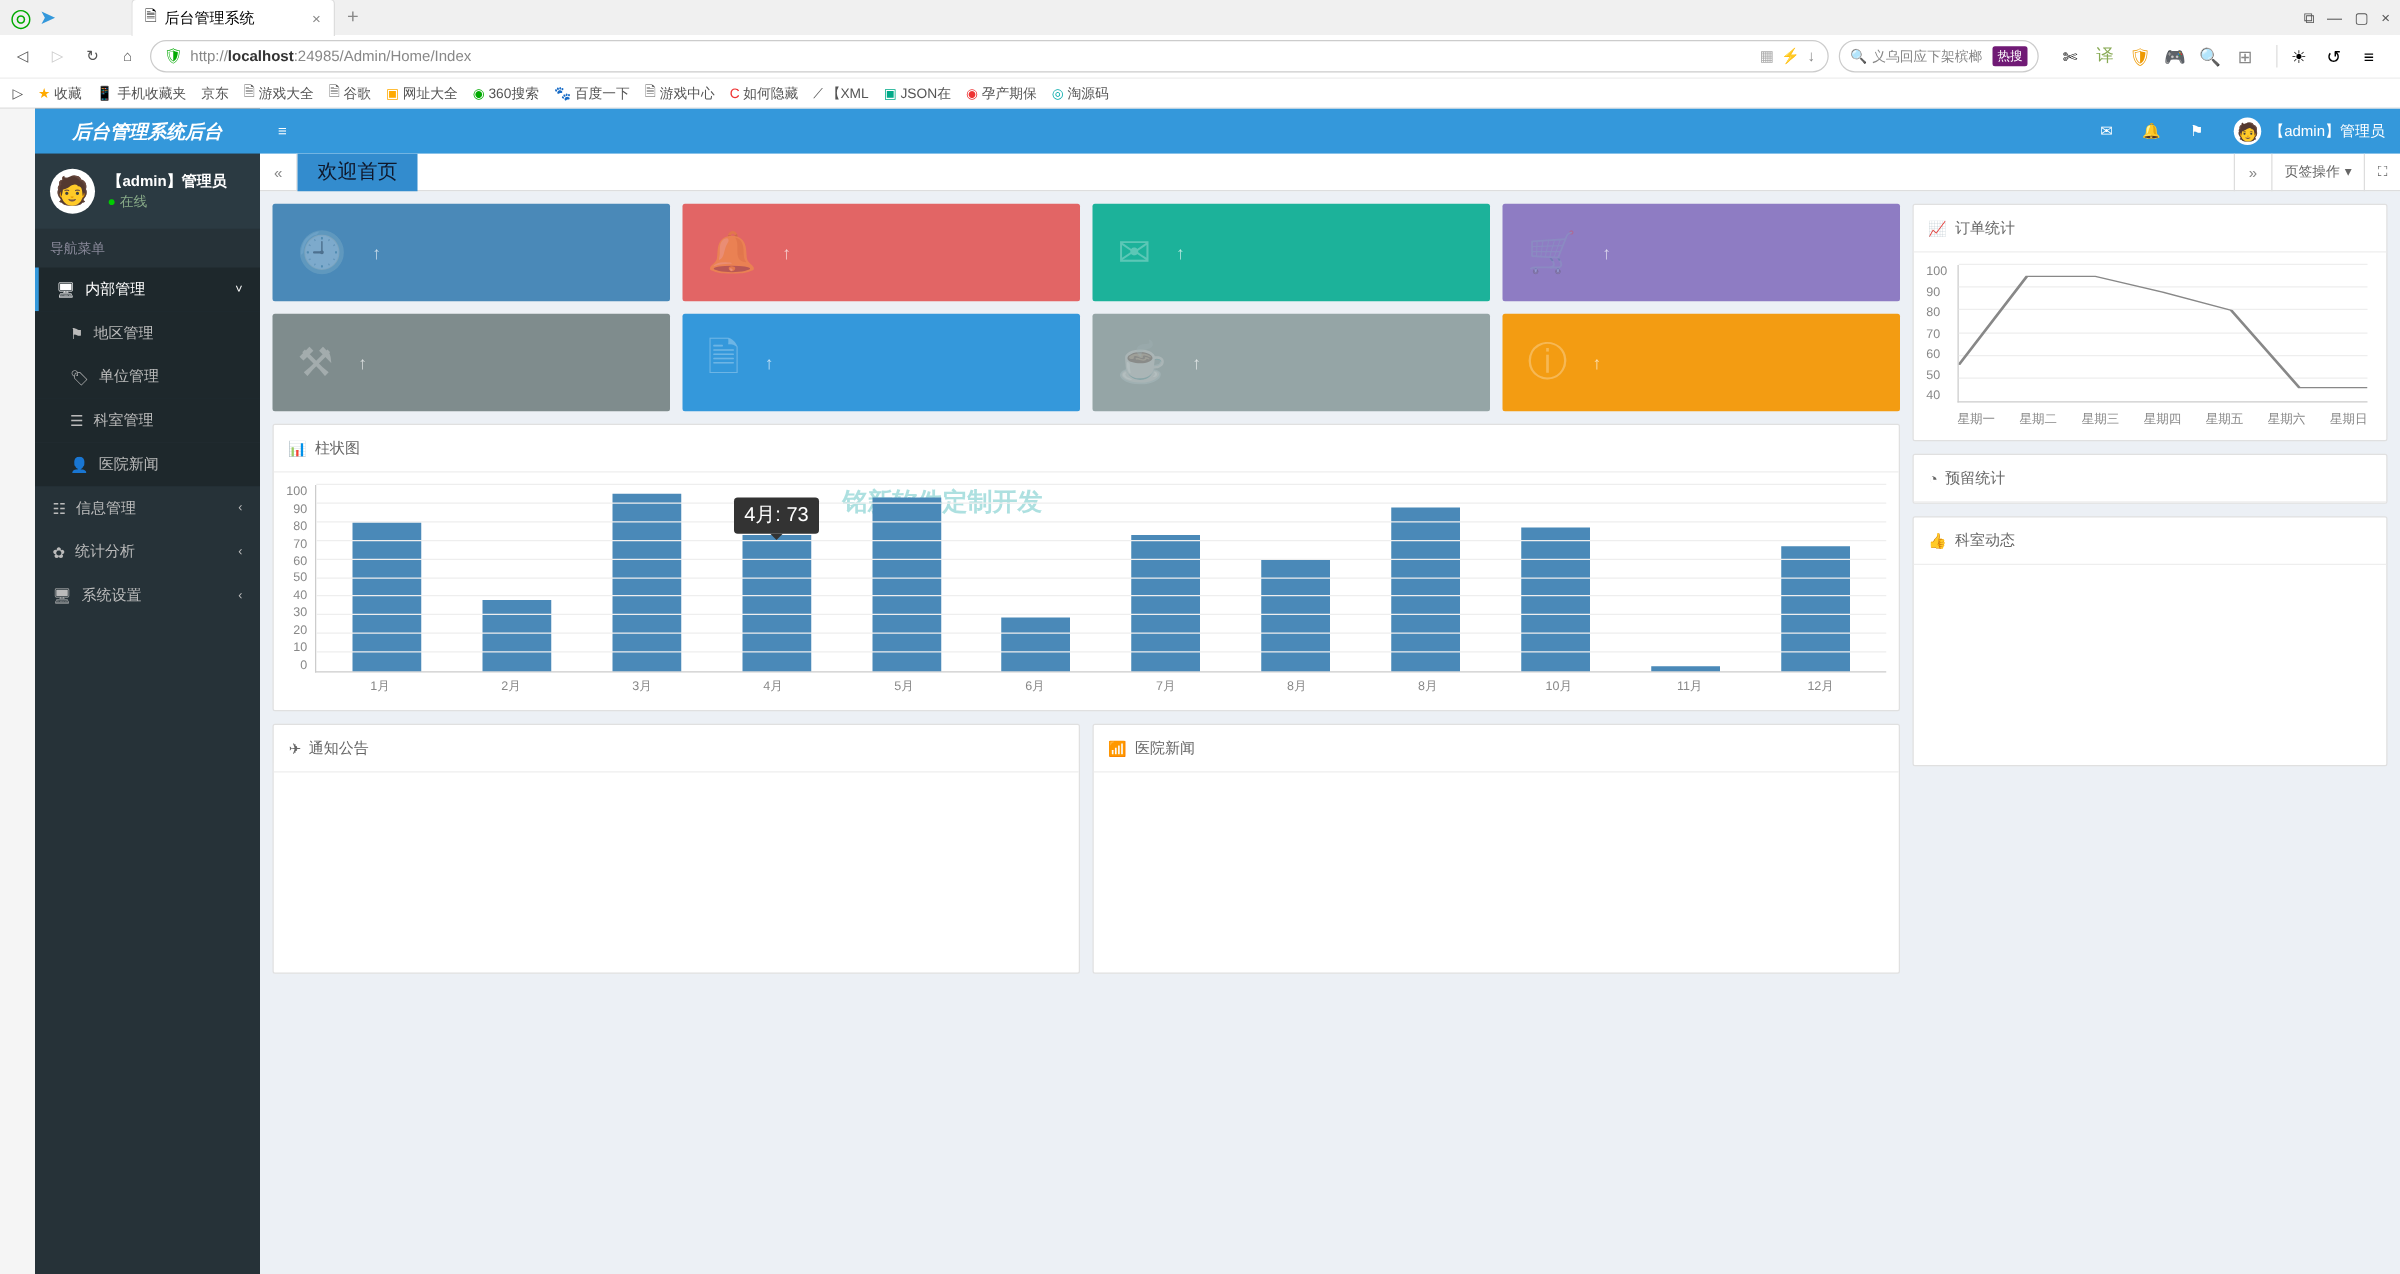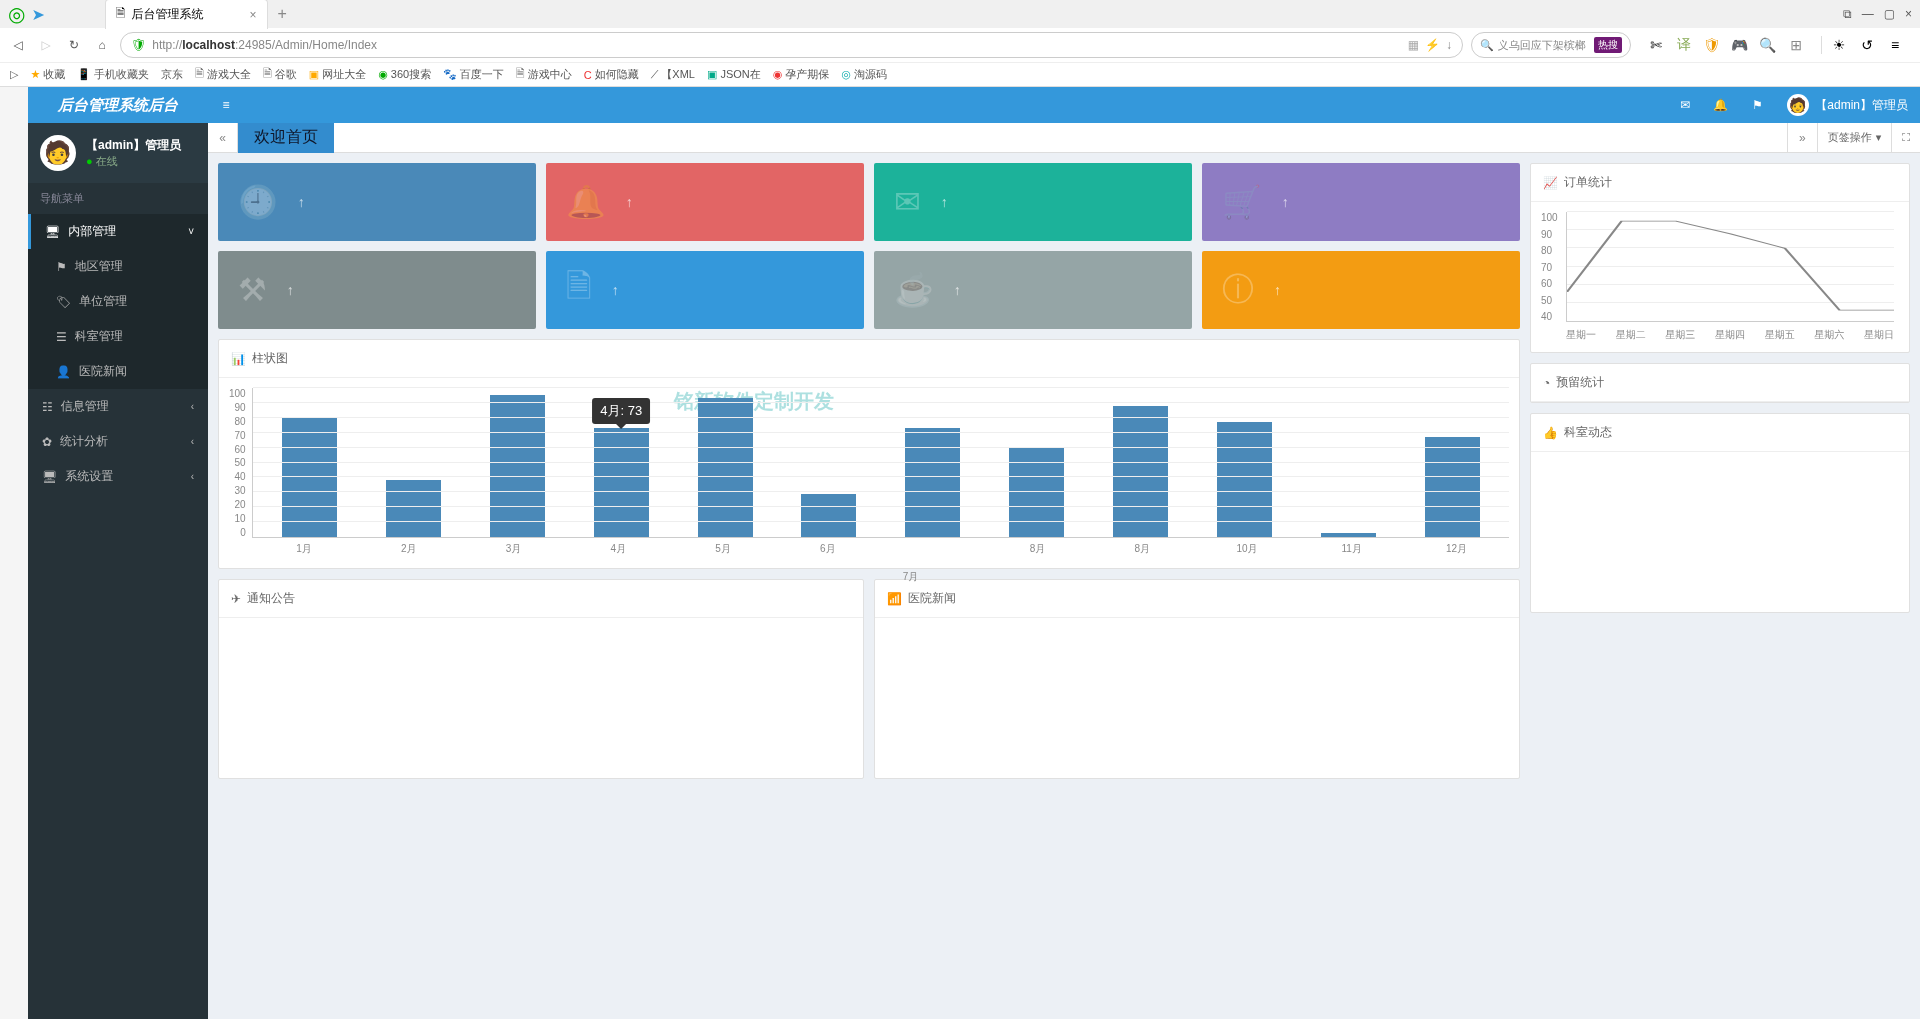--- a/index.html
+++ b/index.html
@@ -67,21 +67,21 @@
 
 
 .watermark { position: absolute; top: 10px; left: 35%; color: #7cc; font-size: 20px; opacity: 0.6; font-weight: bold; }
 .barchart { display: flex; height: 170px; }
 .yaxis { display: flex; flex-direction: column; justify-content: space-between; padding-right: 6px; color: #888; font-size: 10px; text-align: right; height: 150px; }
 .plot { flex: 1; position: relative; border-left: 1px solid #ccc; border-bottom: 1px solid #ccc; height: 150px; }
 .grid-h { position: absolute; left: 0; right: 0; border-top: 1px solid #eee; }
 .bars { position: absolute; inset: 0; display: flex; align-items: flex-end; justify-content: space-around; padding: 0 5px; }
 .bar { width: 55px; background: #4a89b8; position: relative; }
 .xaxis { display: flex; justify-content: space-around; padding-top: 4px; color: #888; font-size: 10px; }
-.tooltip { position: absolute; background: #333; color: #fff; padding: 4px 8px; border-radius: 3px; font-size: 13px; white-space: nowrap; z-index: 5; }
+.tooltip { position: absolute; background: #333; color: #fff; padding: 4px 8px; border-radius: 3px; font-size: 16px; white-space: nowrap; z-index: 5; }
 .tooltip::after { content: ''; position: absolute; bottom: -5px; left: 50%; margin-left: -5px; border: 5px solid transparent; border-top-color: #333; border-bottom: none; }
 
 
 .linechart { height: 130px; position: relative; }
 .line-yaxis { position: absolute; left: 0; top: 0; bottom: 20px; display: flex; flex-direction: column; justify-content: space-between; color: #888; font-size: 10px; }
 .line-plot { position: absolute; left: 25px; right: 5px; top: 0; bottom: 20px; border-left: 1px solid #ccc; border-bottom: 1px solid #ccc; }
 .line-xaxis { position: absolute; left: 25px; right: 5px; bottom: 0; display: flex; justify-content: space-between; color: #888; font-size: 10px; }
 
 
 .donut-wrap { display: flex; flex-direction: column; align-items: center; gap: 10px; padding: 10px 0; }
@@ -372,21 +372,21 @@
                     <div class="grid-h" style="bottom: 90%;"></div>
                     <div class="grid-h" style="bottom: 100%;"></div>
                   </div>
                 <div class="xaxis" id="bar-xaxis">
                     <div style="width: 60px; text-align: center;">1月</div>
                     <div style="width: 60px; text-align: center;">2月</div>
                     <div style="width: 60px; text-align: center;">3月</div>
                     <div style="width: 60px; text-align: center;">4月</div>
                     <div style="width: 60px; text-align: center;">5月</div>
                     <div style="width: 60px; text-align: center;">6月</div>
-                    <div style="width: 60px; text-align: left; margin-top: 28px;">7月</div>
+                    <div style="width: 60px; text-align: center;">7月</div>
                     <div style="width: 60px; text-align: center;">8月</div>
                     <div style="width: 60px; text-align: center;">8月</div>
                     <div style="width: 60px; text-align: center;">10月</div>
                     <div style="width: 60px; text-align: center;">11月</div>
                     <div style="width: 60px; text-align: center;">12月</div>
                   </div>
               </div>
             </div>
           </div>
         </div>

